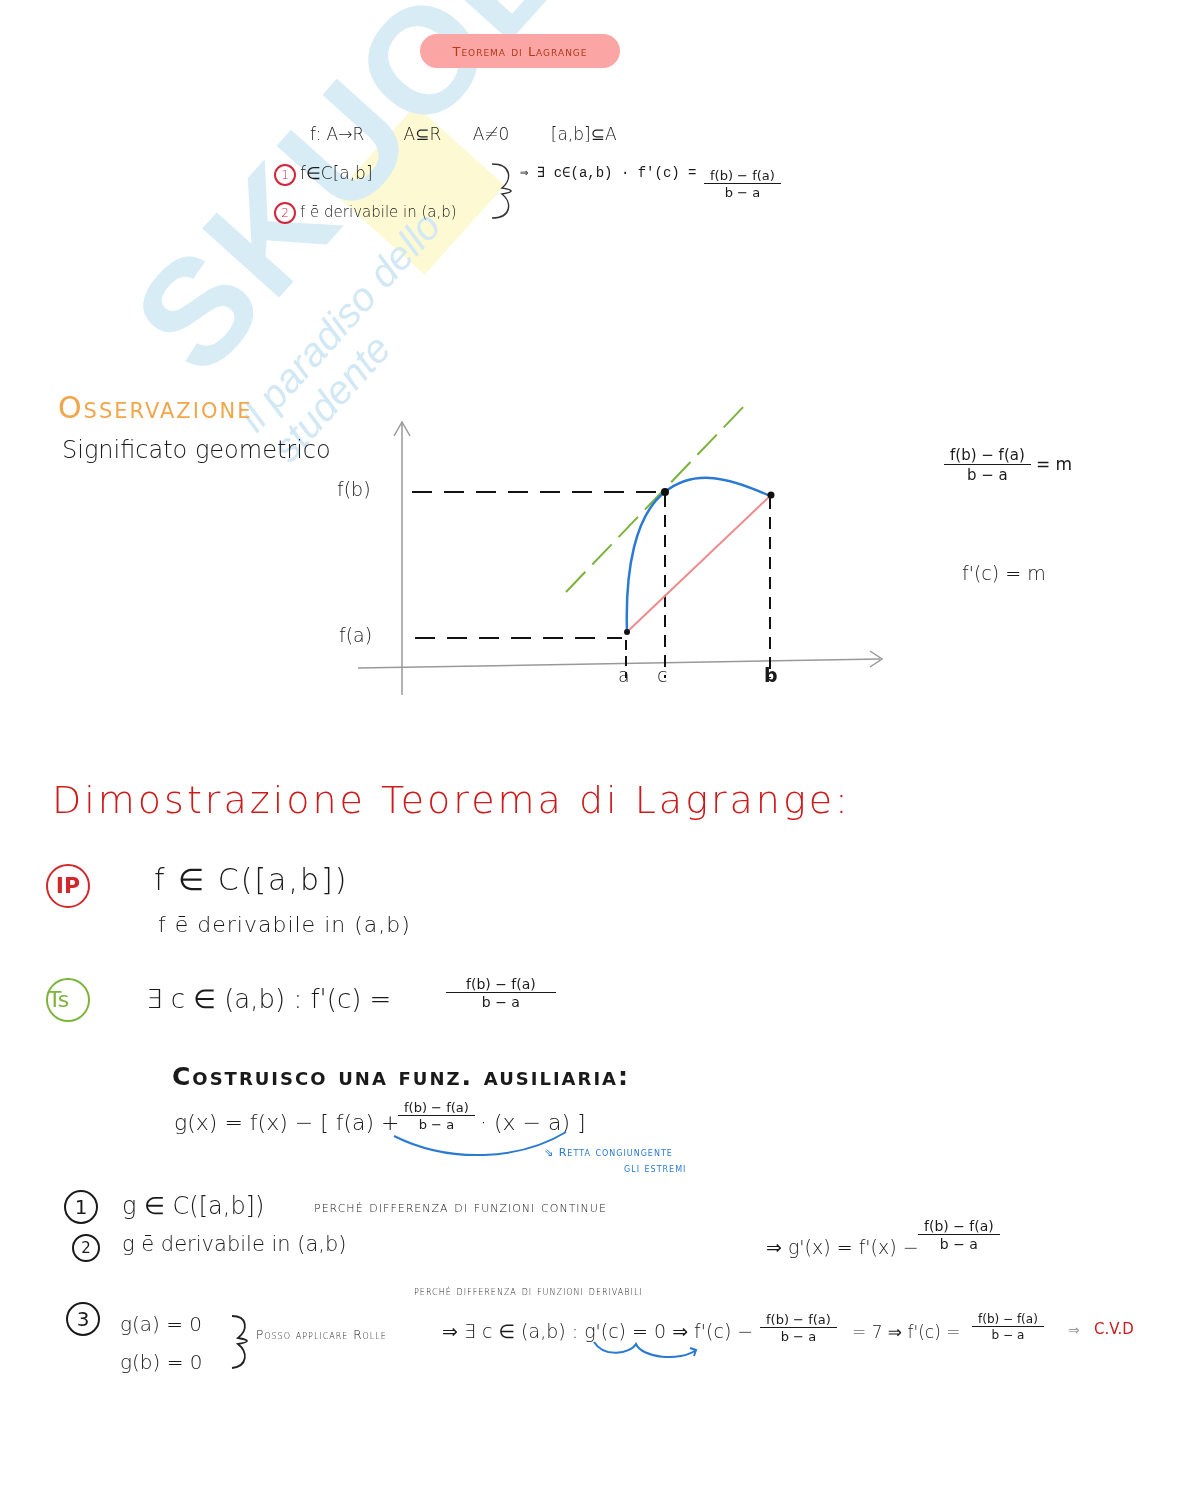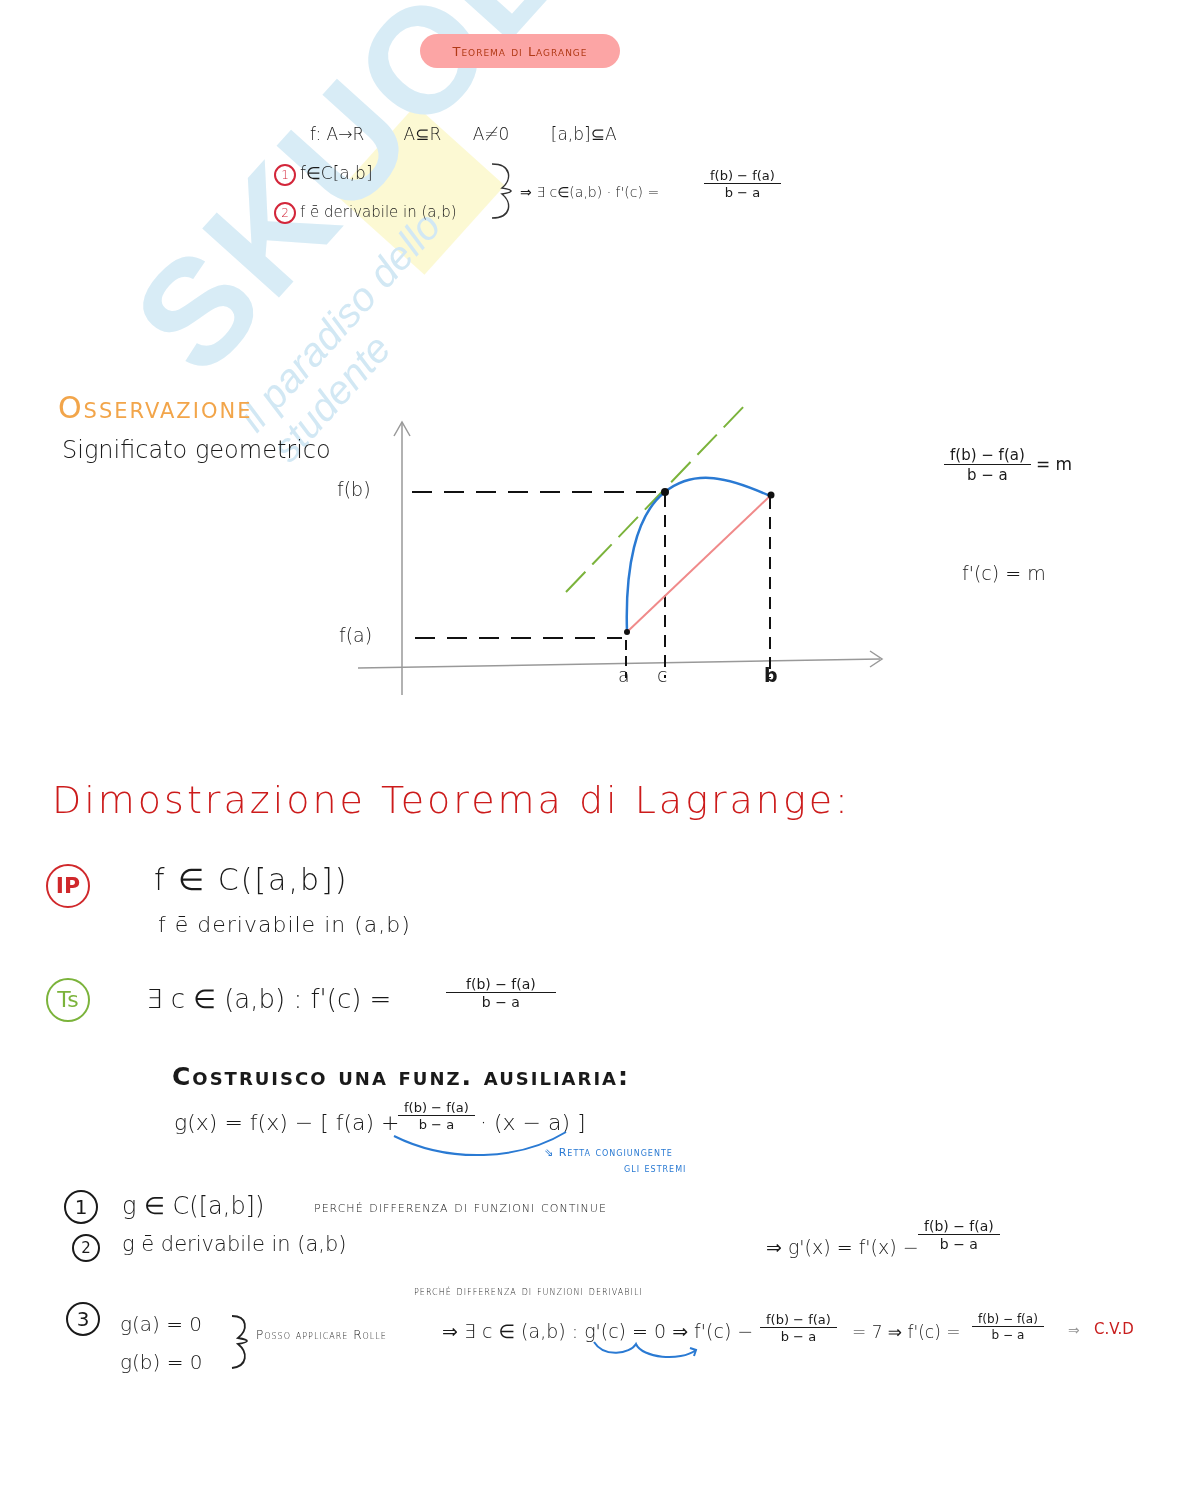--- a/index.html
+++ b/index.html
@@ -19,21 +19,21 @@
   .num-circle{display:inline-block;width:18px;height:18px;border:2px solid #d3263a;border-radius:50%;
        color:#d3263a;font-size:12px;text-align:center;line-height:18px;margin-right:4px;}
   .frac{display:inline-flex;flex-direction:column;align-items:center;vertical-align:middle;font-size:13px;}
   .frac .n{border-bottom:1.5px solid #1a1a1a;padding:0 6px;}
   .frac .d{padding-top:1px;}
   .orange{color:#f2a54a;font-size:30px;letter-spacing:2px;font-variant:small-caps;}
   .red-title{color:#cc1b1b;font-size:38px;letter-spacing:3px;font-weight:300;}
   .ip-circle{display:inline-block;width:40px;height:40px;border:2px solid #d0282b;border-radius:50%;
        color:#d0282b;font-size:22px;text-align:center;line-height:40px;font-weight:bold;}
   .ts-circle{display:inline-block;width:40px;height:40px;border:2px solid #7bb33b;border-radius:50%;
-       color:#7bb33b;font-size:22px;text-align:center;line-height:40px;}
+       color:#7bb33b;font-size:22px;text-align:left;line-height:40px;}
   .big{font-size:30px;letter-spacing:2px;}
   .mid{font-size:22px;letter-spacing:1px;}
   .small-caps{font-variant:small-caps;font-size:15px;letter-spacing:1px;}
   .blue-note{color:#2a7ad3;font-size:11px;font-variant:small-caps;letter-spacing:1px;}
   .circ-num{display:inline-block;width:30px;height:30px;border:2px solid #1a1a1a;border-radius:50%;
        text-align:center;line-height:30px;font-size:20px;}
   .circ-num.sm{width:24px;height:24px;line-height:24px;font-size:15px;}
   .arrow-grey{color:#9a9a9a;}
   .cvd{color:#c81d1d;font-size:15px;}
 </style>
@@ -58,21 +58,21 @@
 </div>
 <div class="abs line hand" style="left:274px;top:163px;">
   <span class="num-circle">1</span><span>f∈C[a,b]</span>
 </div>
 <div class="abs line hand" style="left:274px;top:202px;font-size:15px;">
   <span class="num-circle">2</span><span>f ē derivabile in (a,b)</span>
 </div>
 <svg class="abs" style="left:488px;top:160px" width="40" height="62">
   <path d="M4 4 C24 4 24 20 14 28 C26 30 26 32 14 34 C24 42 24 58 4 58" fill="none" stroke="#333" stroke-width="1.5"></path>
 </svg>
-<div class="abs hand" style="left:520px;top:184px;font-size:14px;">⇒ ∃ c∈(a,b) · f'(c) =</div>
+<div class="abs hand" style="left:520px;top:164px;font-size:14px;font-family:Liberation Mono, monospace;">⇒ ∃ c∈(a,b) · f'(c) =</div>
 <div class="abs" style="left:704px;top:168px;">
   <span class="frac">
       <span class="n">f(b) − f(a)</span>
       <span class="d">b − a</span>
     </span>
 </div>
 
 <div class="abs orange" style="left:58px;top:390px;">Osservazione</div>
 <div class="abs hand" style="left:62px;top:436px;font-size:24px;">Significato geometrico</div>
 

